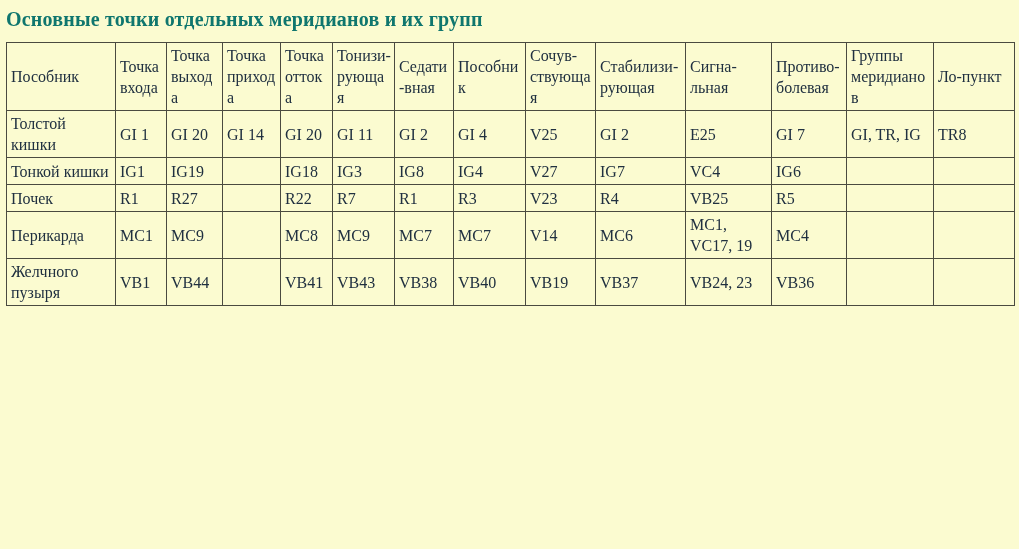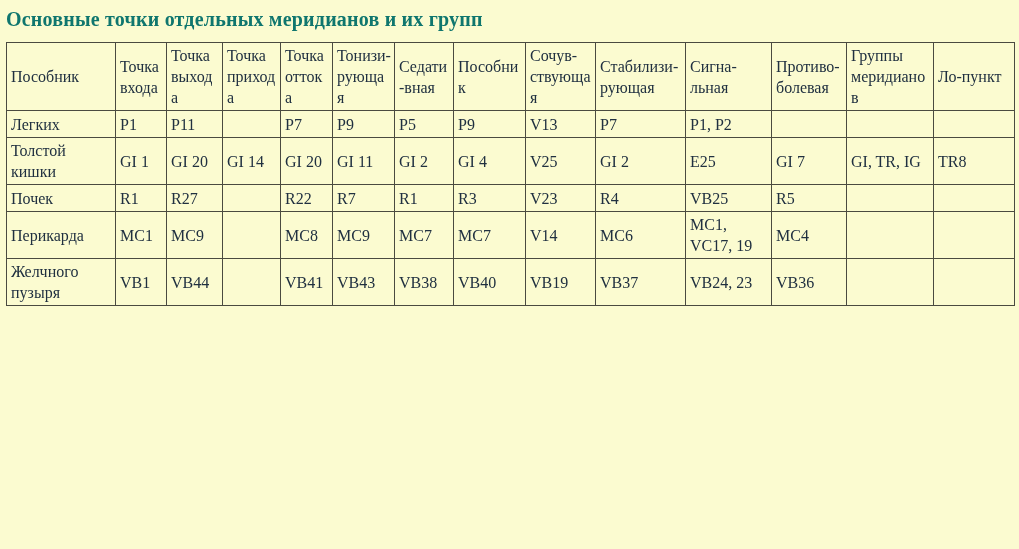--- a/index.html
+++ b/index.html
@@ -81,50 +81,50 @@
         <th>Сочув-ствующая</th>
         <th>Стабилизи-рующая</th>
         <th>Сигна-льная</th>
         <th>Противо-болевая</th>
         <th>Группы меридианов</th>
         <th>Ло-пункт</th>
       </tr>
   </thead>
   <tbody id="table-body">
       <tr>
-        <td>Легких</td>
-        <td>P1</td>
-        <td>P11</td>
-        <td></td>
-        <td>P7</td>
-        <td>P9</td>
-        <td>P5</td>
-        <td>P9</td>
-        <td>V13</td>
-        <td>P7</td>
-        <td>P1, P2</td>
-        <td></td>
-        <td></td>
-        <td></td>
-      </tr>
-      <tr>
         <td>Толстой кишки</td>
         <td>GI 1</td>
         <td>GI 20</td>
         <td>GI 14</td>
         <td>GI 20</td>
         <td>GI 11</td>
         <td>GI 2</td>
         <td>GI 4</td>
         <td>V25</td>
         <td>GI 2</td>
         <td>E25</td>
         <td>GI 7</td>
         <td>GI, TR, IG</td>
         <td>TR8</td>
+      </tr>
+      <tr>
+        <td>Тонкой кишки</td>
+        <td>IG1</td>
+        <td>IG19</td>
+        <td></td>
+        <td>IG18</td>
+        <td>IG3</td>
+        <td>IG8</td>
+        <td>IG4</td>
+        <td>V27</td>
+        <td>IG7</td>
+        <td>VC4</td>
+        <td>IG6</td>
+        <td></td>
+        <td></td>
       </tr>
       <tr>
         <td>Почек</td>
         <td>R1</td>
         <td>R27</td>
         <td></td>
         <td>R22</td>
         <td>R7</td>
         <td>R1</td>
         <td>R3</td>

